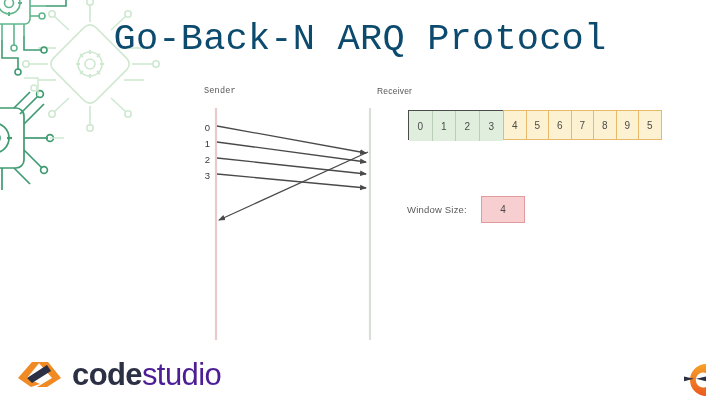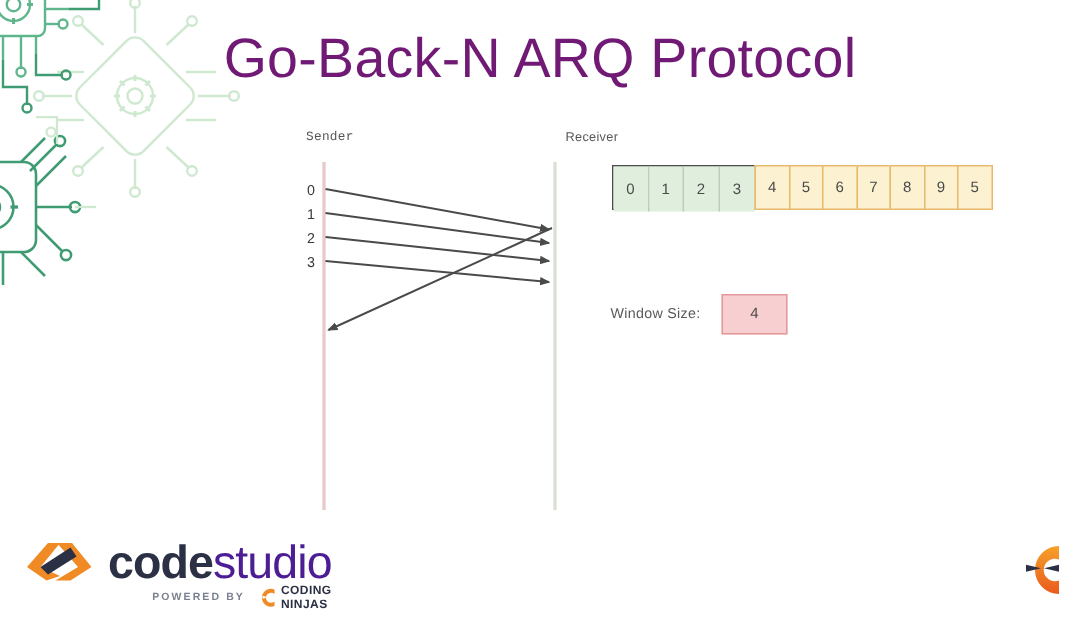--- a/index.html
+++ b/index.html
@@ -31,22 +31,22 @@
   
   #slide-title {
     position: absolute;
     left: 0;
     top: 18px;
     width: 720px;
     text-align: center;
     font-size: 37px;
     font-weight: 400;
     letter-spacing: 0.2px;
-    color: #701a75;
-    font-family: Liberation Sans, sans-serif;
+    color: #0c4a6e;
+    font-family: Liberation Mono, monospace;
   }
 
   
   #timing-diagram {
     position: absolute;
     left: 190px;
     top: 86px;
     width: 210px;
     height: 265px;
   }
@@ -348,34 +348,20 @@
   <div id="codestudio-logo">
     <svg width="50" height="34" viewBox="0 0 50 34" xmlns="http://www.w3.org/2000/svg">
       <path d="M4,22 L18,6 L26,6 L13,22 L26,28 L17,31 z" fill="#f08a24"></path>
       <path d="M24,6 L34,6 L47,22 L33,31 L23,31 L38,22 z" fill="#f08a24"></path>
       <path d="M13,22 L33,9 L37,15 L18,27 z" fill="#2b3044"></path>
     </svg>
     <div id="cs-wordmark">
       <div id="cs-text">
         <span class="bold">code</span><span class="light">studio</span>
       </div>
-      <div id="cs-powered">
-        <span id="cs-powered-text">POWERED BY</span>
-        <span id="cn-mark">
-          <svg width="15" height="13" viewBox="0 0 15 13" xmlns="http://www.w3.org/2000/svg">
-            <path d="M14,1 A6,6 0 1 0 14,12 L14,9 A3.4,3.4 0 1 1 14,4 z" fill="#f08a24"></path>
-            <path d="M6,5.2 L9.6,6.2 L6,7.2 z" fill="#ffffff"></path>
-            <path d="M14,5.2 L10.4,6.2 L14,7.2 z" fill="#ffffff"></path>
-          </svg>
-          <span id="cn-text">
-            <span>CODING</span><br>
-            <span>NINJAS</span>
-          </span>
-        </span>
-      </div>
     </div>
   </div>
 
   <svg id="corner-ninja" width="38" height="36" viewBox="0 0 38 36" xmlns="http://www.w3.org/2000/svg">
     <defs>
       <linearGradient id="cnGrad" x1="0" y1="0" x2="0" y2="1">
         <stop offset="0" stop-color="#f6a12a"></stop>
         <stop offset="1" stop-color="#ea5a1e"></stop>
       </linearGradient>
     </defs>

